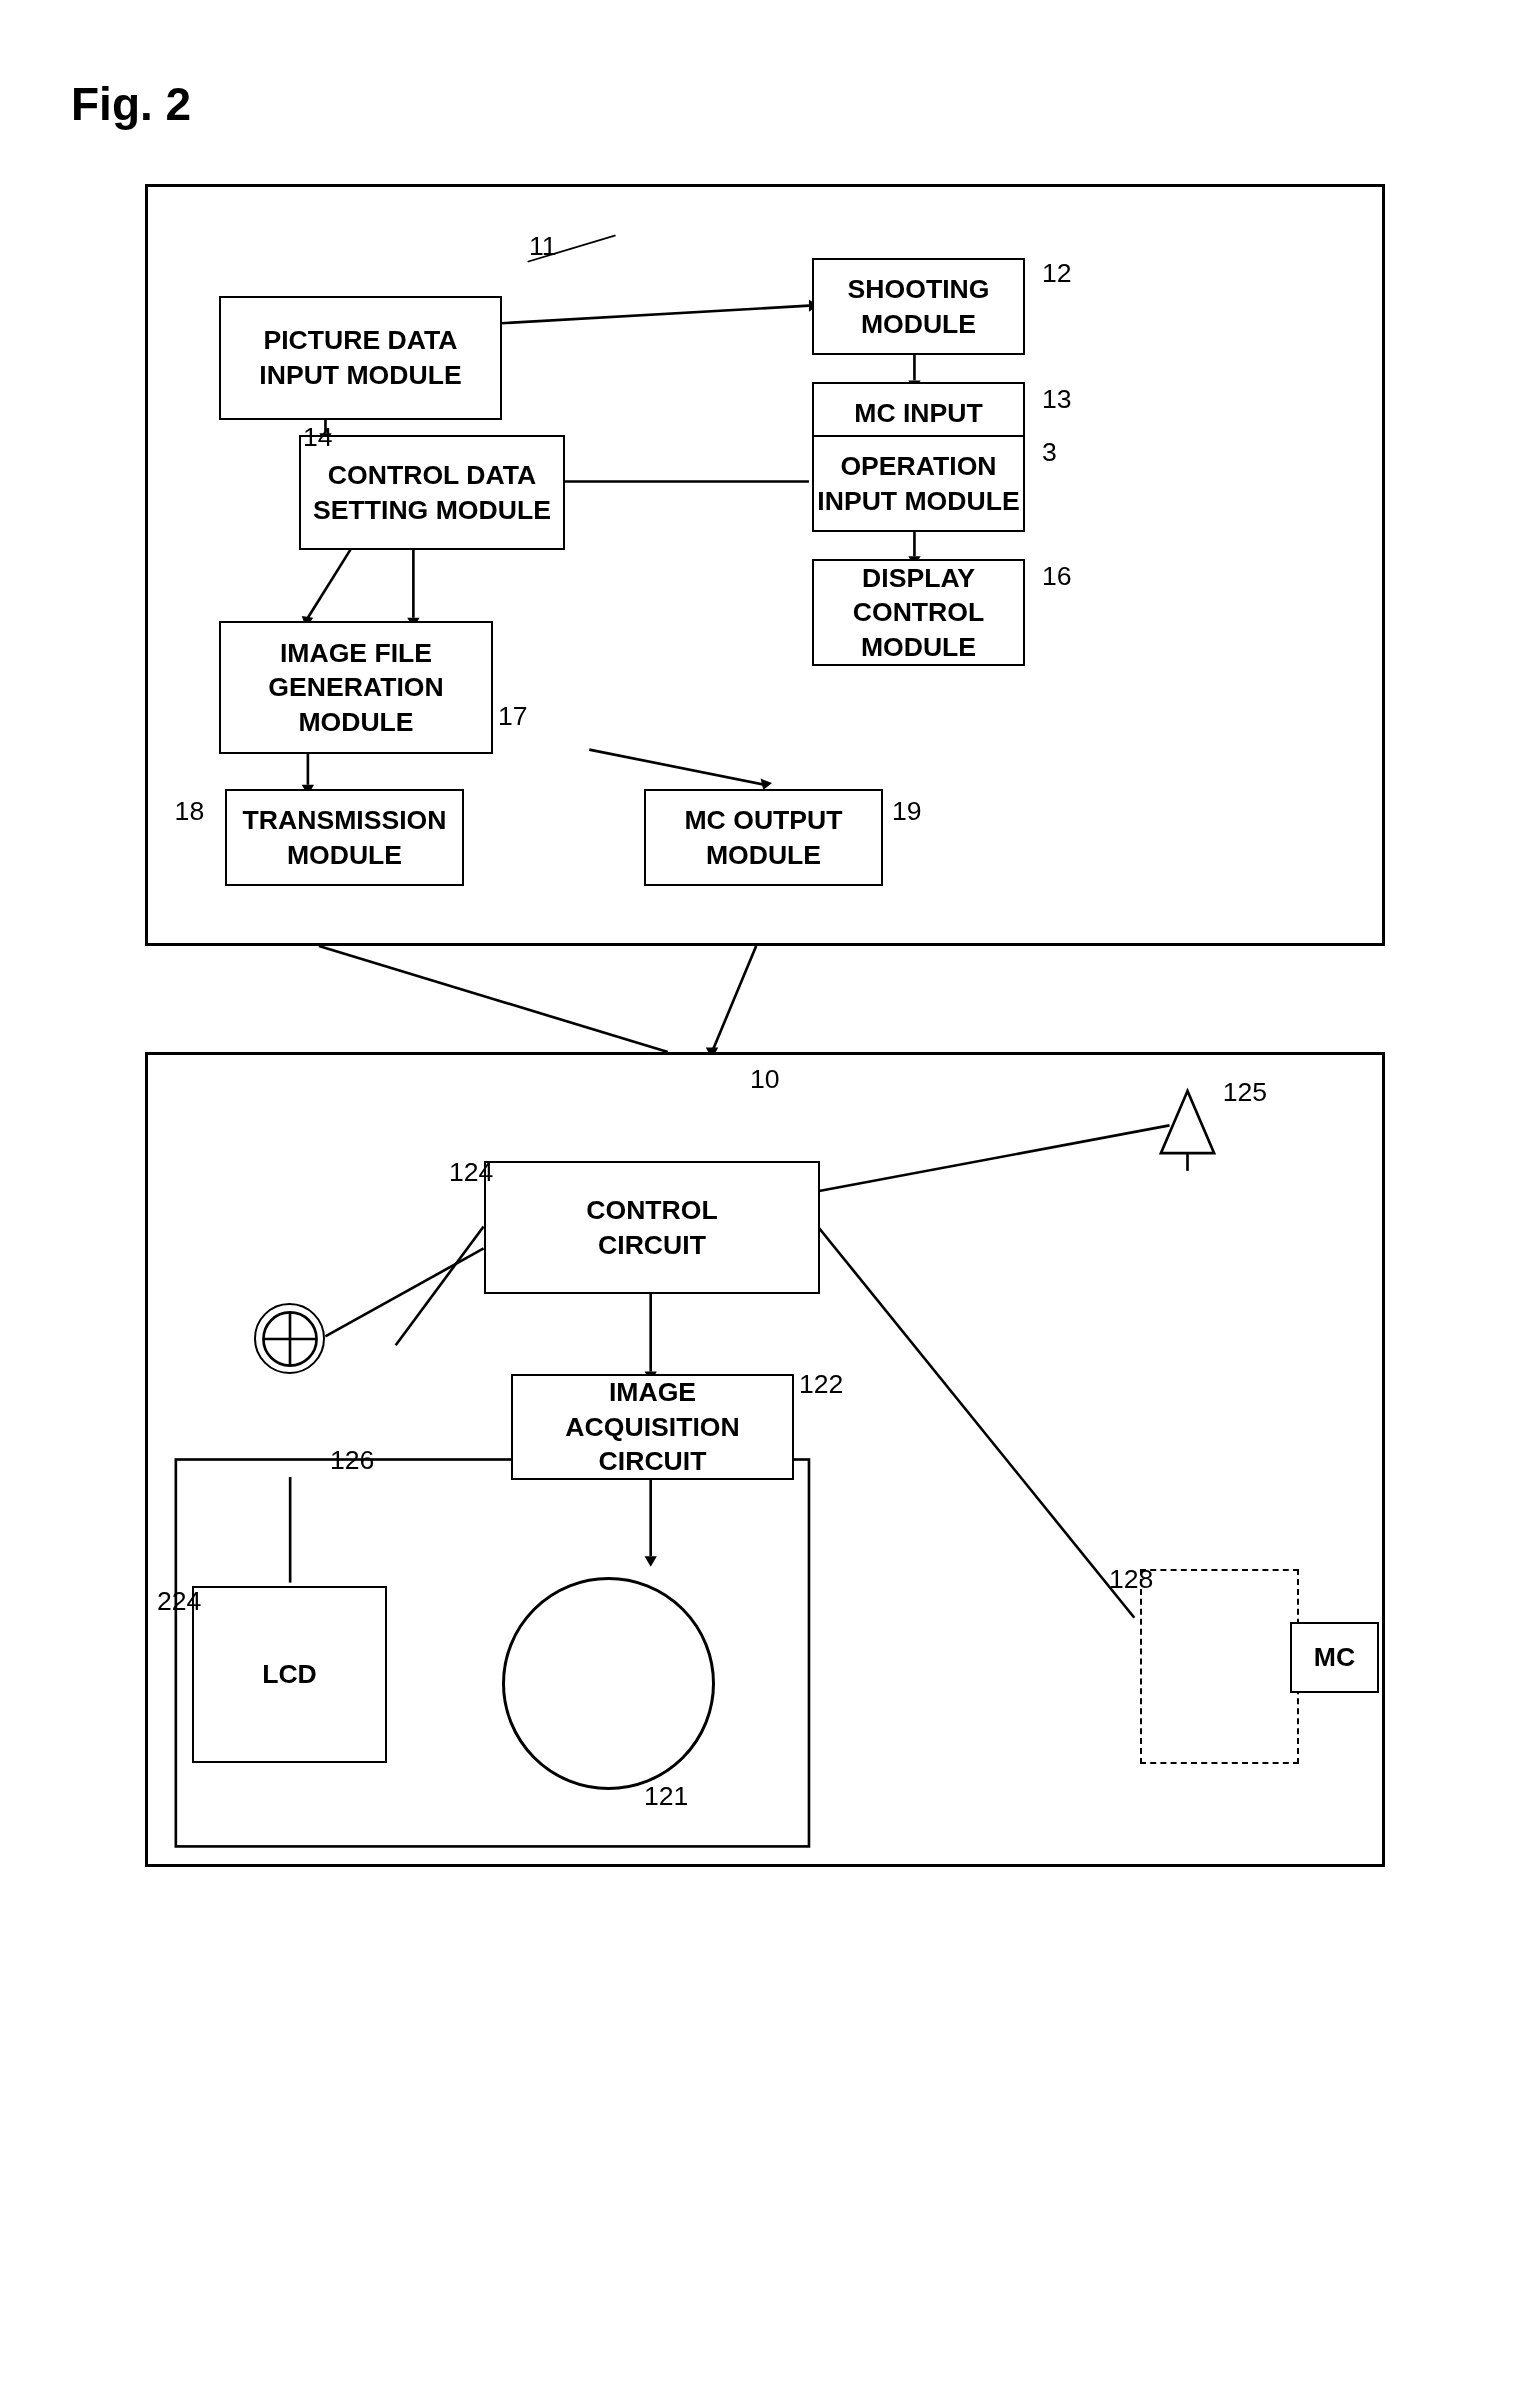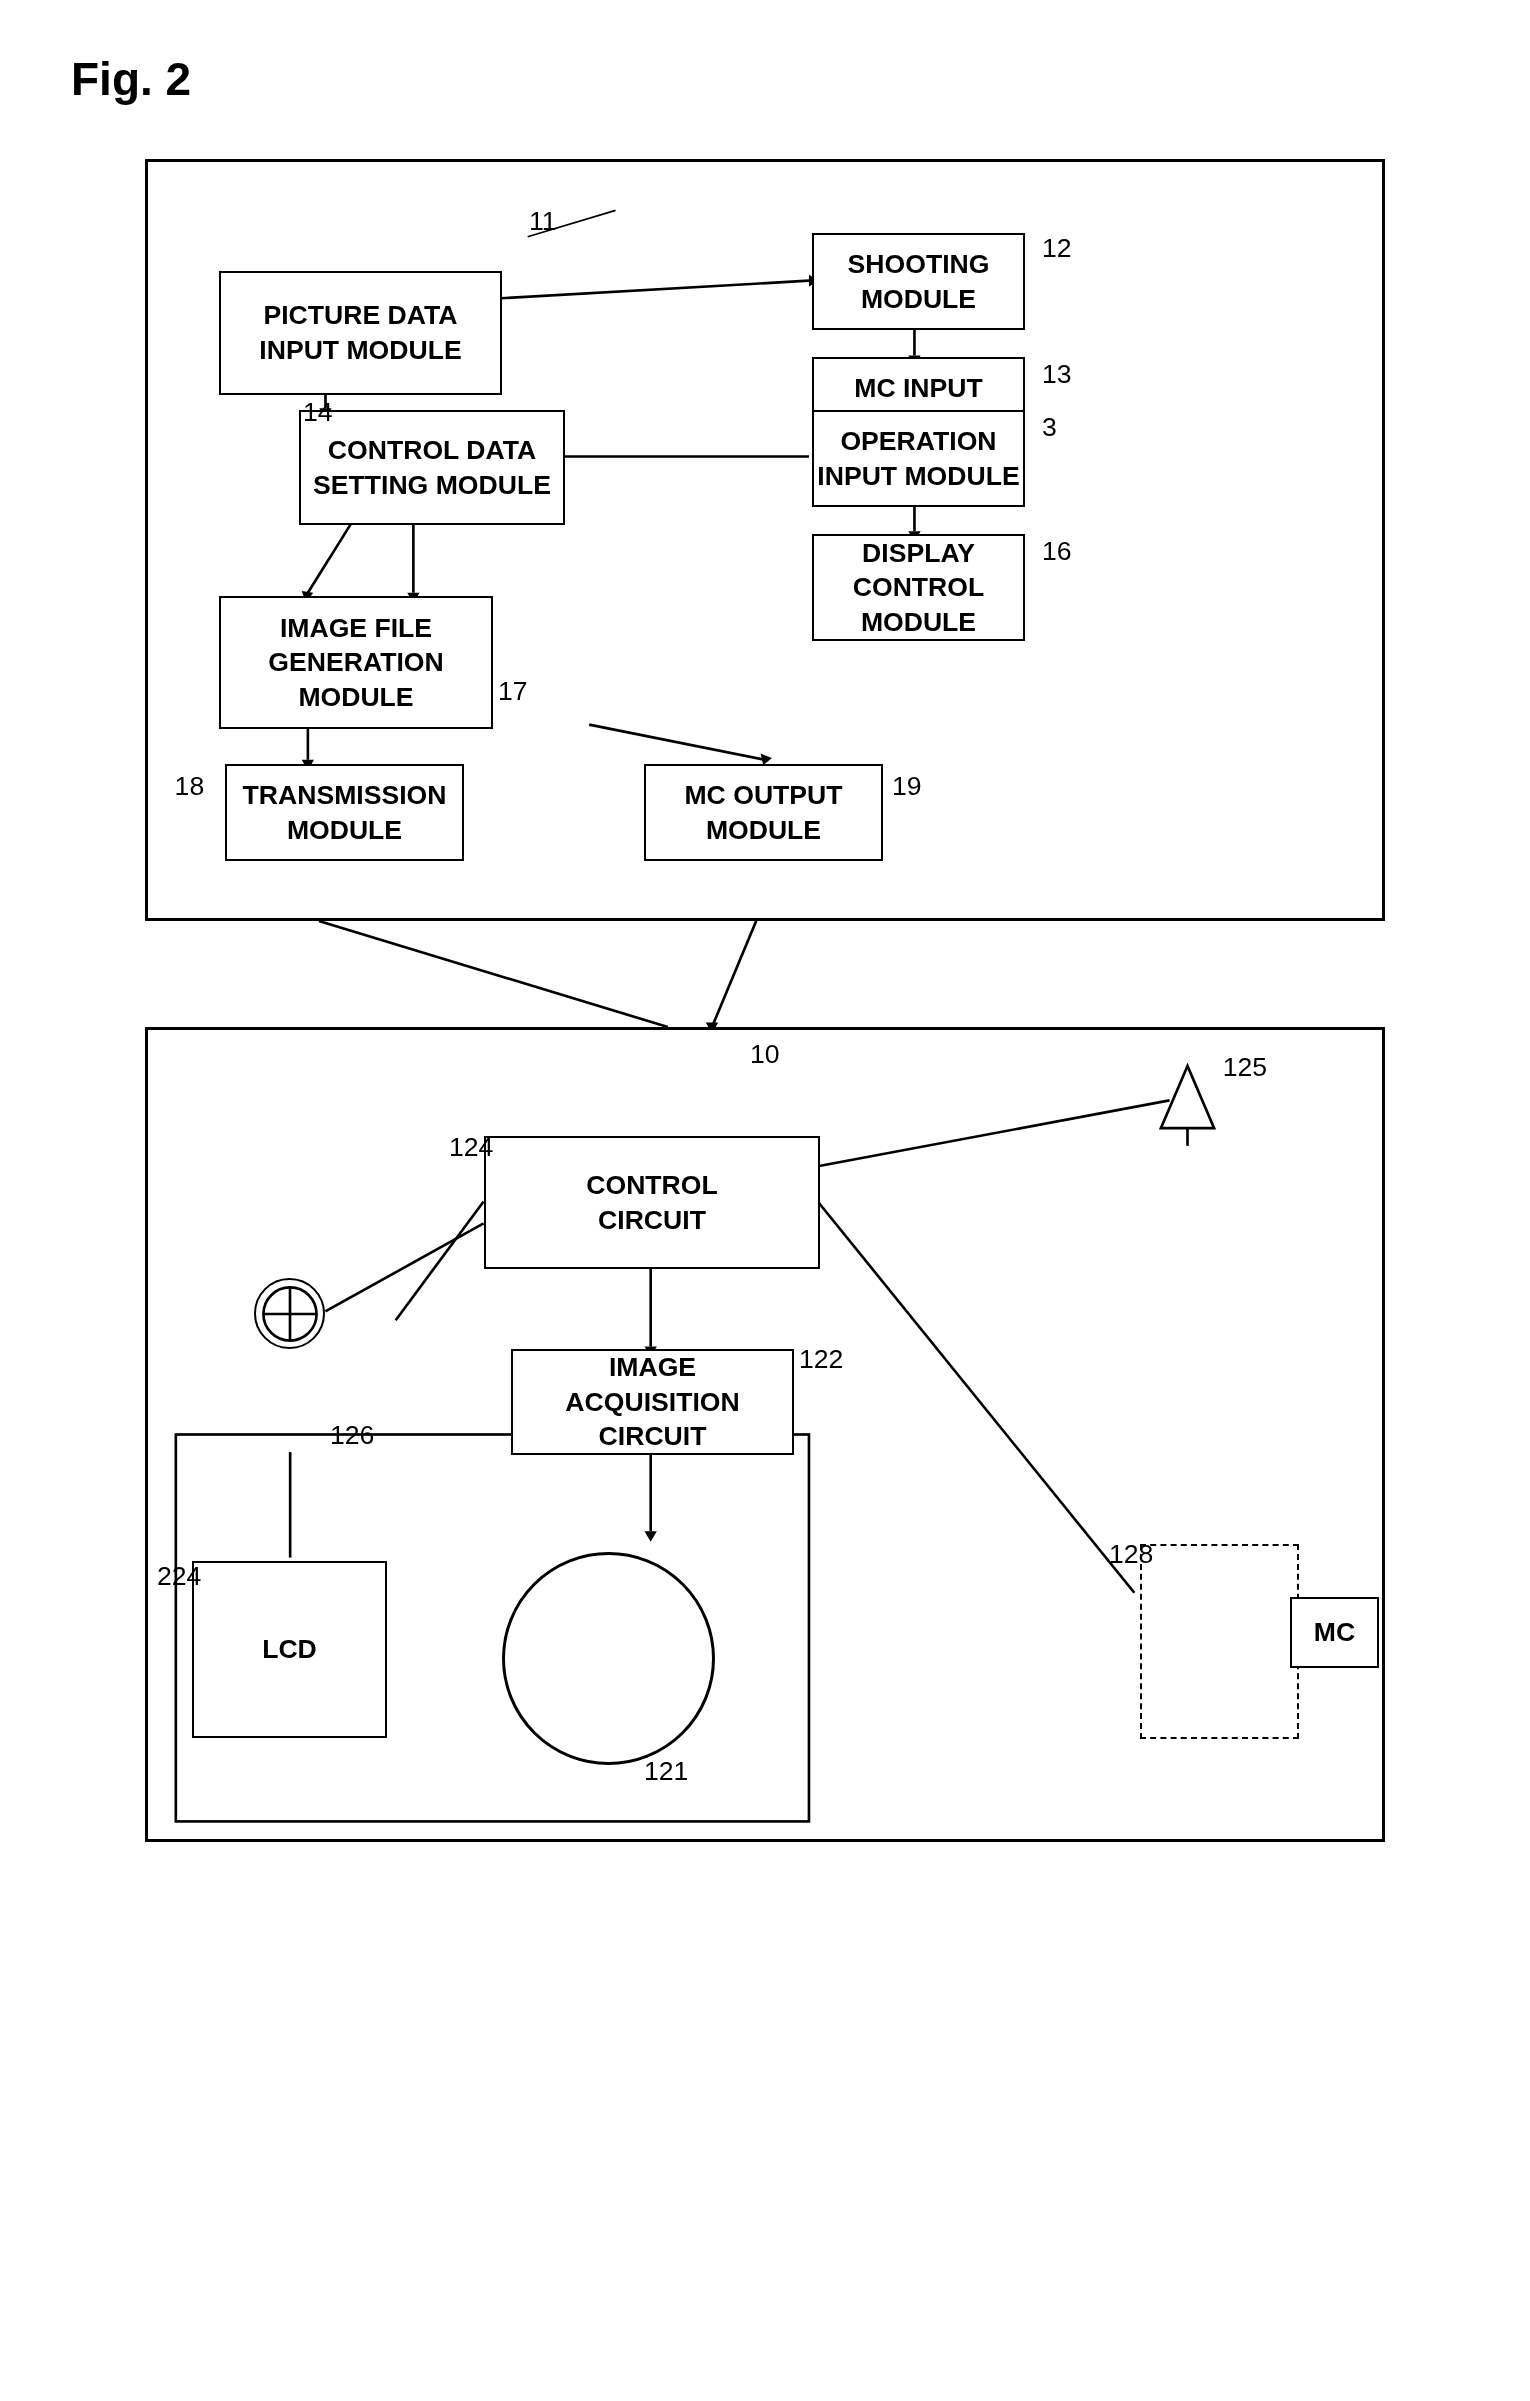--- a/index.html
+++ b/index.html
@@ -10,21 +10,21 @@
       min-height: 2401px;
       position: relative;
       overflow-x: hidden;
     }
 
     .page-container {
       width: 1530px;
       min-height: 2401px;
       background: #fff;
       position: relative;
-      padding: 52px 71px;
+      padding: 77px 71px;
     }
 
     .fig-label {
       font-size: 46px;
       font-weight: bold;
       margin-bottom: 53px;
       font-family: Arial, sans-serif;
     }
 
     

